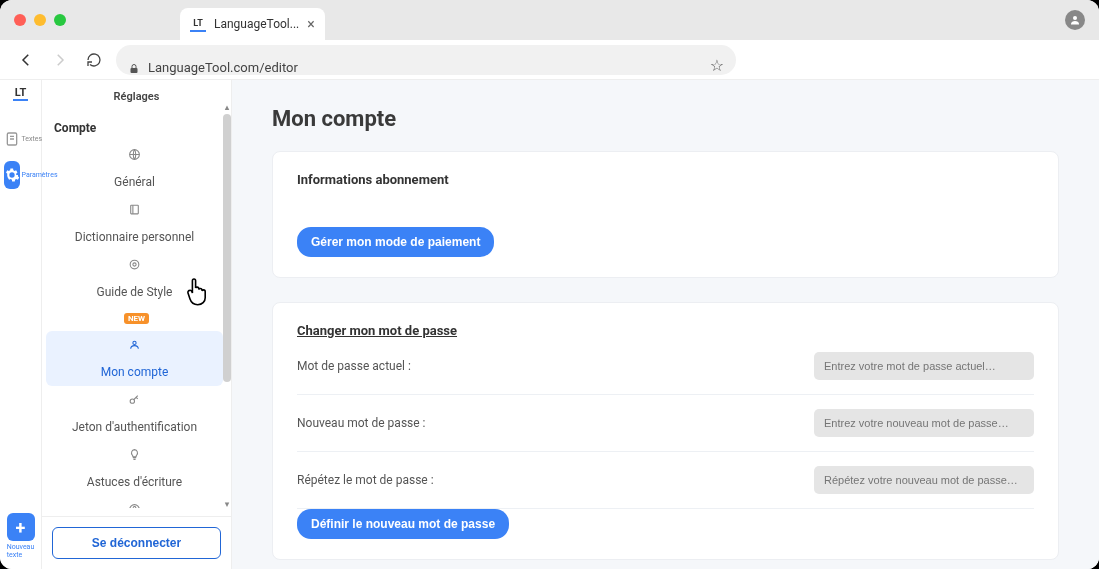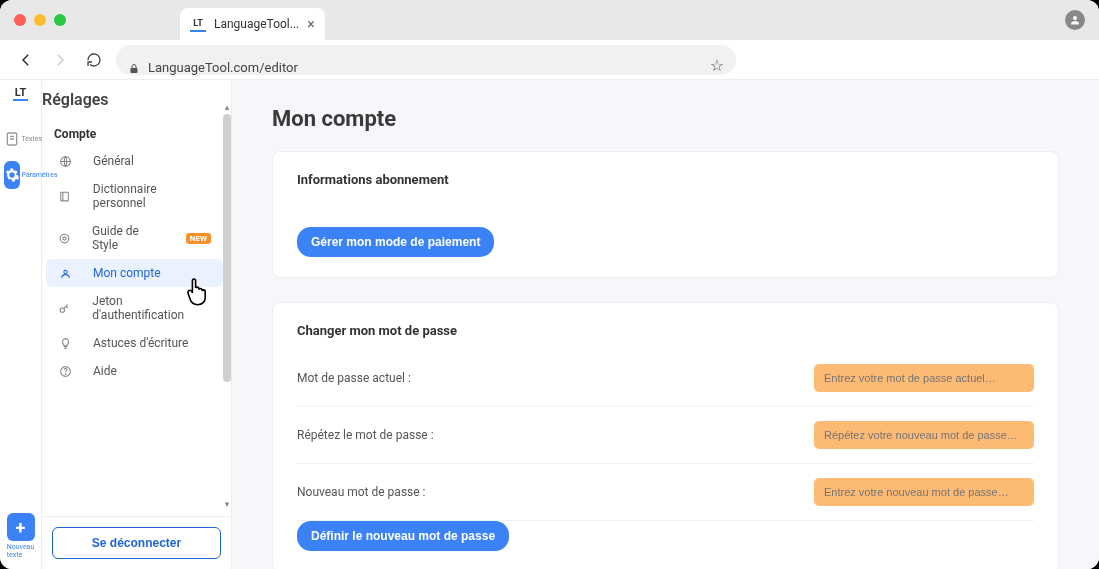--- a/index.html
+++ b/index.html
@@ -122,35 +122,36 @@
     display:flex;align-items:center;justify-content:center;font-size:18px;font-weight:bold;
   }
   .rail-bottom .lbl { font-size:7px;color:#3b82f6;}
   .sidebar {
     width:190px;
     border-right:1px solid #eee;
     display:flex;flex-direction:column;
     position:relative;
   }
   .sidebar-title {
-    font-size:16px;font-weight:600;color:#444;
+    text-align:center;font-size:11px;font-weight:600;color:#444;
     padding:10px 0;
   }
   .sidebar-section {
     font-size:12px;font-weight:700;color:#333;
     padding:8px 12px 6px;
   }
   .sidebar-list { overflow-y:auto; flex:1; padding-right:4px; }
   .sb-item {
-    display:flex;align-items:center;gap:21px;
+    display:flex;align-items:center;gap:14px;
     padding:7px 12px;
     font-size:12px;color:#555;
     border-radius:6px;
     margin:0 4px;
     cursor:pointer;
+    flex-direction:column;
   }
   .sb-item.active { background:#eaf2ff;color:#2166d6;}
   .sb-item .ic { width:14px;display:flex;justify-content:center;color:inherit;font-size:12px;}
   .badge-new {
     background:#f7912a;color:#fff;font-size:8px;font-weight:700;
     padding:1px 4px;border-radius:3px;margin-left:4px;
   }
   .sidebar-footer {
     padding:10px;
     border-top:1px solid #eee;
@@ -185,35 +186,35 @@
     font-size:22px;font-weight:700;color:#3a3a3a;
     margin-bottom:20px;
   }
   .card {
     background:#fff;border:1px solid #eceef2;border-radius:8px;
     padding:20px 24px;margin-bottom:24px;
   }
   .card-title {
     font-size:13px;font-weight:700;color:#333;margin-bottom:40px;
   }
-  .card-title.tight { margin-bottom:12px; }
+  .card-title.tight { margin-bottom:0;text-decoration:underline; }
   .btn-primary {
     background:#3b82f6;color:#fff;border:none;
     font-size:12px;font-weight:600;
     padding:8px 14px;border-radius:14px;cursor:pointer;
   }
   .form-row {
     display:flex;align-items:center;justify-content:space-between;
     padding:14px 0;border-bottom:1px solid #edf0f4;
     font-size:12px;color:#555;
   }
   .form-row:last-of-type { border-bottom:none; }
   .form-row input {
     width:220px;
-    background:#fdba74;border:none;border-radius:5px;
+    background:#e5e5e5;border:none;border-radius:5px;
     padding:8px 10px;font-size:11px;color:#666;
   }
   .cursor-hand {
     position:absolute;
     left:186px; top:277px;
     z-index:50;
     pointer-events:none;
   }
   svg { display:block; }
 </style>
@@ -402,27 +403,27 @@
 
       <div class="card">
         <div class="card-title tight">Changer mon mot de passe</div>
 
         <div class="form-row">
           <span>Mot de passe actuel :</span>
           <input type="password" placeholder="Entrez votre mot de passe actuel…" style="">
         </div>
 
         <div class="form-row">
+          <span>Nouveau mot de passe :</span>
+          <input type="password" placeholder="Entrez votre nouveau mot de passe…" style="">
+        </div>
+
+        <div class="form-row">
           <span>Répétez le mot de passe :</span>
           <input type="password" placeholder="Répétez votre nouveau mot de passe…" style="">
-        </div>
-
-        <div class="form-row">
-          <span>Nouveau mot de passe :</span>
-          <input type="password" placeholder="Entrez votre nouveau mot de passe…" style="">
         </div>
 
         <div style="">
           <button class="btn-primary">Définir le nouveau mot de passe</button>
         </div>
       </div>
     </div>
 
   </div>
 

